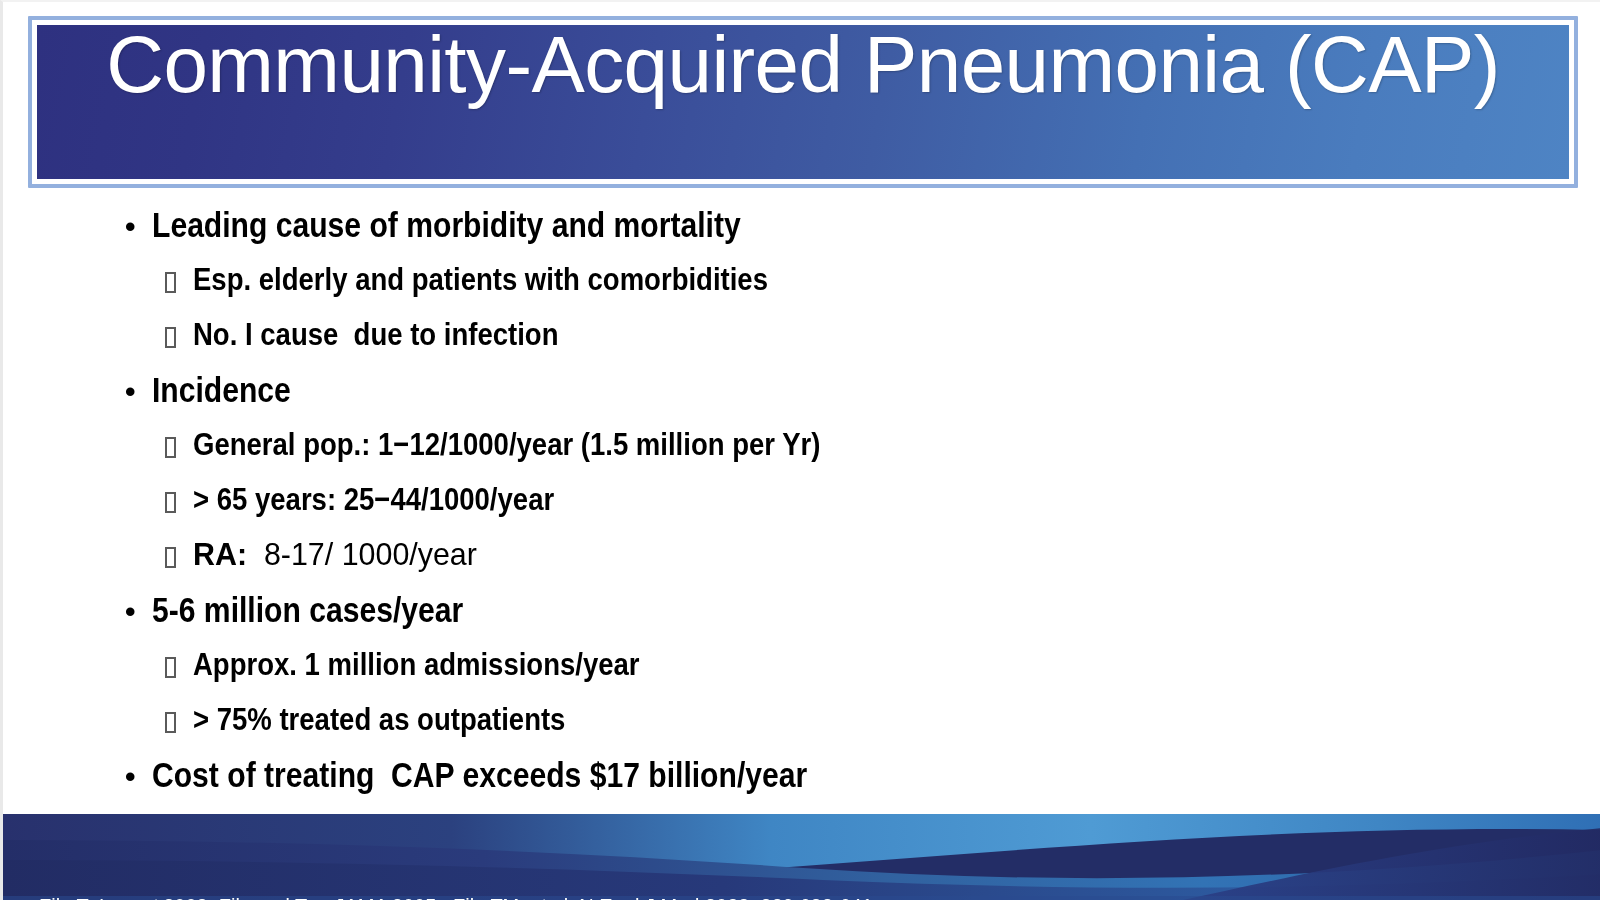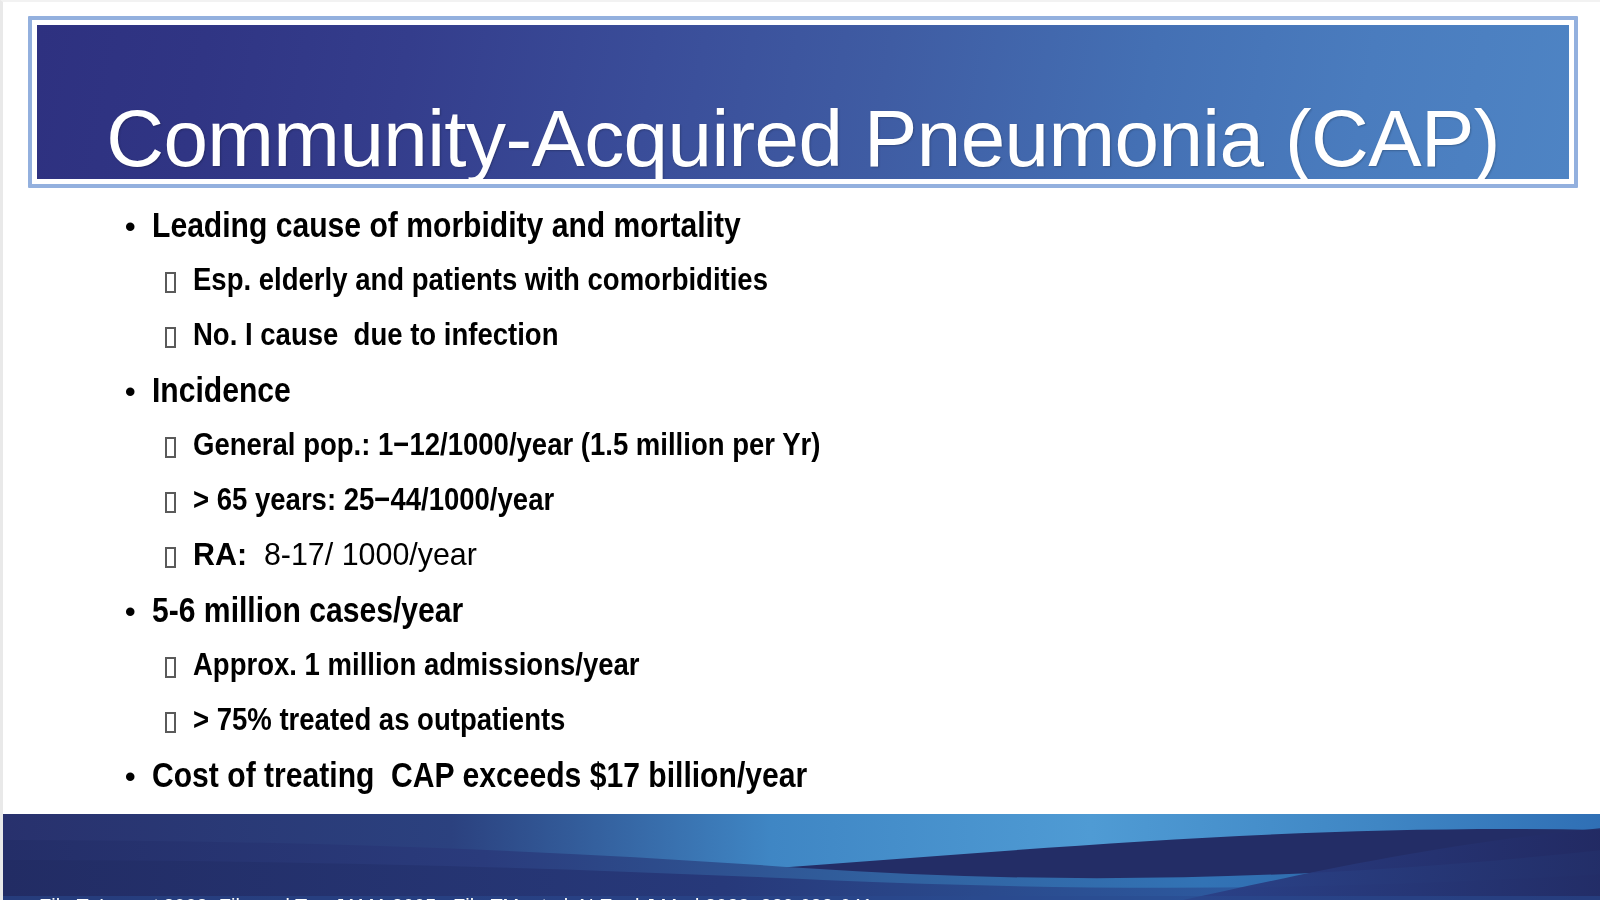--- a/index.html
+++ b/index.html
@@ -45,21 +45,21 @@
     background: linear-gradient(100deg,
         #2e3180 0%,
         #303584 11%,
         #343d8c 24%,
         #3a4d99 40%,
         #3f5ca3 55%,
         #4470b4 72%,
         #4a7cbe 86%,
         #4e84c4 100%);
     display: flex;
-    align-items: flex-end;
+    align-items: flex-start;
     justify-content: center;
     overflow: hidden;
   }
   #title-text {
     color: #ffffff;
     font-size: 80px;
     font-weight: 400;
     line-height: 1;
     letter-spacing: -0.6px;
     white-space: nowrap;

